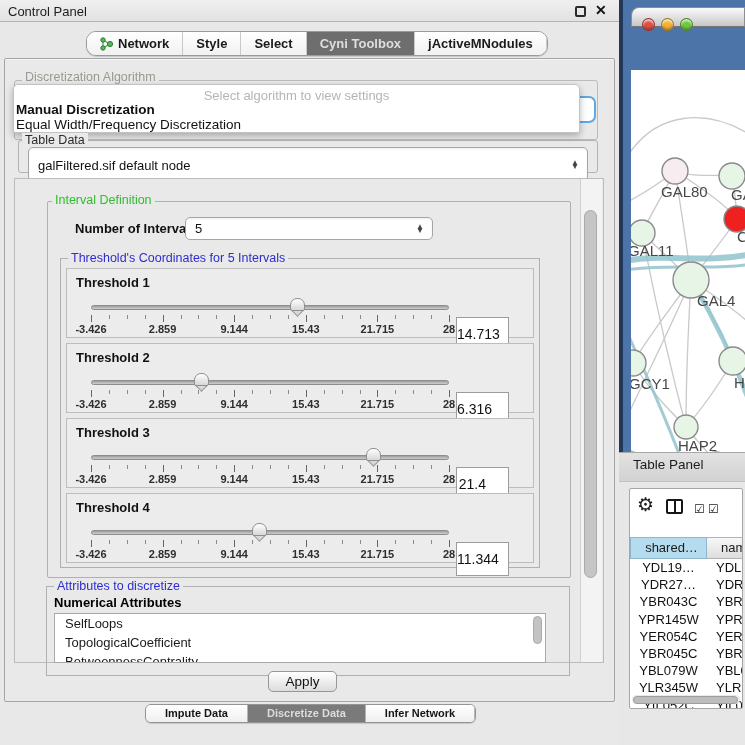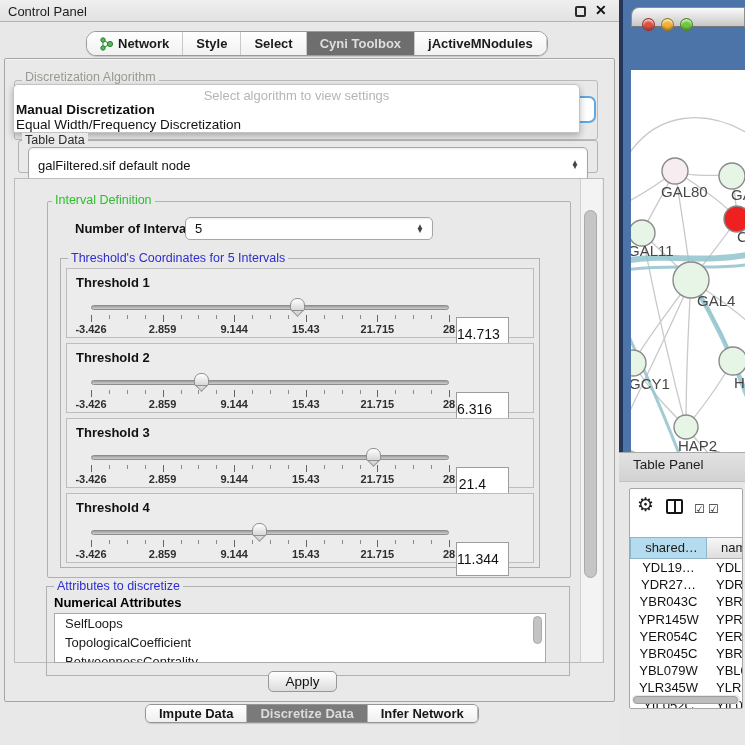--- a/index.html
+++ b/index.html
@@ -61,21 +61,21 @@
   #attr-box { left:46px; top:586px; width:524px; height:90px; border:1px solid #b0b0b0; }
   #attr-title { left:54px; top:579px; color:#2d2dd0; }
   #attr-sub { left:54px; top:595px; font-size:13px; font-weight:bold; color:#000000; }
   #attr-list { left:54px; top:613px; width:492px; height:50px; background:#fff; border:1px solid #a8a8a8; overflow:hidden; }
   #attr-list .item { font-size:13px; color:#1a1a1a; padding-left:10px; height:19px; line-height:19px; }
   #attr-sb { position:absolute; right:3px; top:2px; width:9px; height:28px; background:#c3c3c3; border:1px solid #aaa; border-radius:5px; }
 
   #apply-btn { left:268px; top:671px; width:69px; height:21px; background:linear-gradient(#ffffff,#dcdcdc); border:1px solid #979797; border-radius:5px; font-size:13.5px; color:#111; text-align:center; line-height:19px; }
 
   #bottomTabs { left:145px; top:704px; height:19px; display:flex; border:1px solid #949494; border-radius:6px; overflow:hidden; box-shadow:0 1px 1px rgba(0,0,0,.15); }
-  #bottomTabs .tab { padding:0 13px; font-size:13px; font-weight:bold; line-height:17px; color:#161616; background:linear-gradient(#ffffff,#efefef); border-right:1px solid #b5b5b5; }
+  #bottomTabs .tab { padding:0 19px; font-size:11px; font-weight:bold; line-height:17px; color:#161616; background:linear-gradient(#ffffff,#efefef); border-right:1px solid #b5b5b5; }
   #bottomTabs .tab.sel { background:#7a7a7a; color:#dcdcdc; }
 
   
   #net-frame { left:619px; top:0; width:126px; height:452px; background:#4d74a9; }
   #net-frame .darkedge { position:absolute; left:0; top:0; width:4px; height:452px; background:#22375a; }
   #mac-titlebar { left:631px; top:7px; width:114px; height:20px; background:linear-gradient(#fbfbfb,#c7c7c7); border:1px solid #8e8e8e; border-bottom-color:#767676; border-radius:8px 0 0 0; }
   .light { position:absolute; top:10px; width:13px; height:13px; border-radius:50%; box-shadow:inset 0 2px 2px rgba(255,255,255,.7), inset 0 -2px 2px rgba(0,0,0,.25); border:1px solid rgba(0,0,0,.35); }
   #canvas { left:631px; top:27px; width:114px; height:405px; background:#fff; overflow:hidden;margin-top:43px; }
 
   #tp-header { left:619px; top:452px; width:126px; height:30px; background:linear-gradient(#e2e2e2,#d2d2d2); border-top:1px solid #a8a8a8; border-bottom:1px solid #c2c2c2; }

